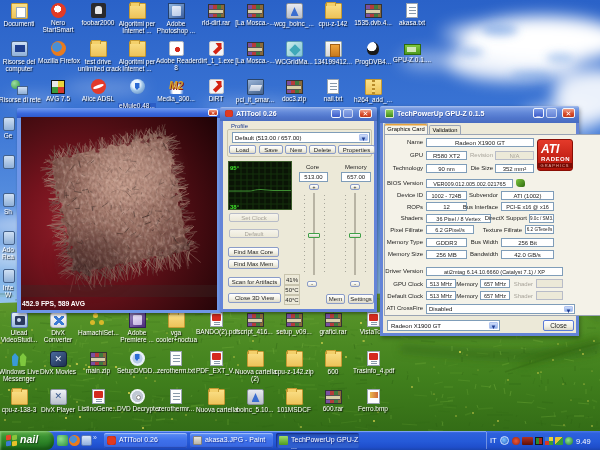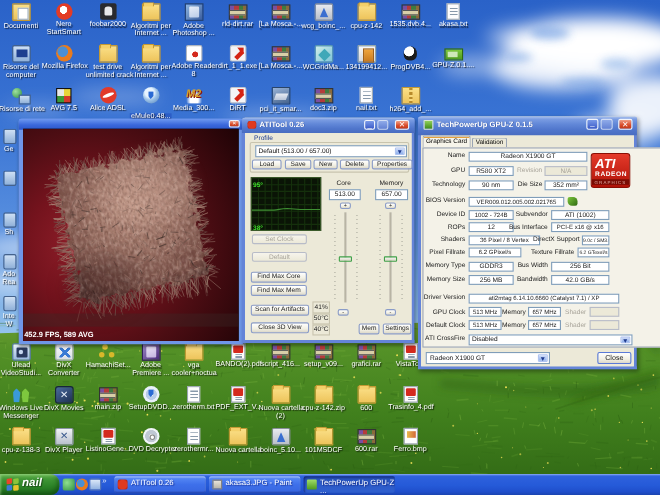--- a/index.html
+++ b/index.html
@@ -2492,14 +2492,26 @@
   </div>
   <div style="position:absolute;left:190px;top:2px;width:83px;height:15px;border-radius:2px;background:linear-gradient(#5b8df6,#3e70ea 50%,#3765e0);box-shadow:inset 0 1px 1px rgba(255,255,255,.45),inset 0 -1px 1px rgba(0,0,60,.3)">
     <div style="position:absolute;left:3px;top:3px;width:9px;height:9px;background:linear-gradient(#e8e4da,#b8b4a8);border:1px solid #8a8478;border-radius:1px"></div>
     <div style="position:absolute;left:15px;top:3px;font-size:7px;color:#fff;text-shadow:1px 1px 1px rgba(0,0,80,.5)">akasa3.JPG - Paint</div>
   </div>
   <div style="position:absolute;left:276px;top:2px;width:83px;height:15px;border-radius:2px;background:linear-gradient(#2450b8,#2c5ac8 50%,#3060d0);box-shadow:inset 1px 1px 2px rgba(0,0,60,.5)">
     <div style="position:absolute;left:3px;top:3px;width:9px;height:9px;background:linear-gradient(#9fdc6a,#4e9a1e);border-radius:1px"></div>
     <div style="position:absolute;left:15px;top:3px;font-size:7px;color:#fff;text-shadow:1px 1px 1px rgba(0,0,80,.5)">TechPowerUp GPU-Z ...</div>
   </div>
 
+  <div style="position:absolute;left:486px;top:0;width:114px;height:19px;background:linear-gradient(#4b79e8 0%,#2e61dd 12%,#255ad8 55%,#1f4ecb 85%,#1a44b0 100%)">
+    <div style="position:absolute;left:0;top:1px;width:1px;height:17px;background:rgba(255,255,255,.35)"></div>
+    <div style="position:absolute;left:4px;top:5px;font-size:7.5px;color:#fff">IT</div>
+    <div style="position:absolute;left:14px;top:5px;width:9px;height:9px;border-radius:50%;background:radial-gradient(circle at 40% 40%,#7fc0fa,#1e5ac8);border:1px solid #cfe0ff"></div>
+    <div style="position:absolute;left:26px;top:6px;width:8px;height:8px;background:radial-gradient(circle,#e85a3a,#a02410);border-radius:50%"></div>
+    <div style="position:absolute;left:36px;top:6px;width:11px;height:8px;background:linear-gradient(#b03226,#5e0f06);border-radius:1px"></div>
+    <div style="position:absolute;left:49px;top:6px;width:8px;height:8px;background:linear-gradient(90deg,#2e8a2e 0 50%,#b02418 50%);border:1px solid #1a1a1a"></div>
+    <div style="position:absolute;left:59px;top:6px;width:8px;height:8px;background:conic-gradient(#e8d43a 0 25%,#3a9a3a 25% 50%,#d43a2a 50% 75%,#3a7ad4 75%)"></div>
+    <div style="position:absolute;left:69px;top:6px;width:8px;height:8px;background:linear-gradient(135deg,#e8c43a 0 50%,#3a9a3a 50%);border-radius:1px"></div>
+    <div style="position:absolute;left:79px;top:6px;width:8px;height:8px;background:radial-gradient(circle at 40% 40%,#8fe08f,#1e7a2e);border-radius:50%"></div>
+    <div style="position:absolute;left:90px;top:5.5px;font-size:7.5px;color:#fff">9.49</div>
+  </div>
 </div>
 </div>
 
 </body></html>

